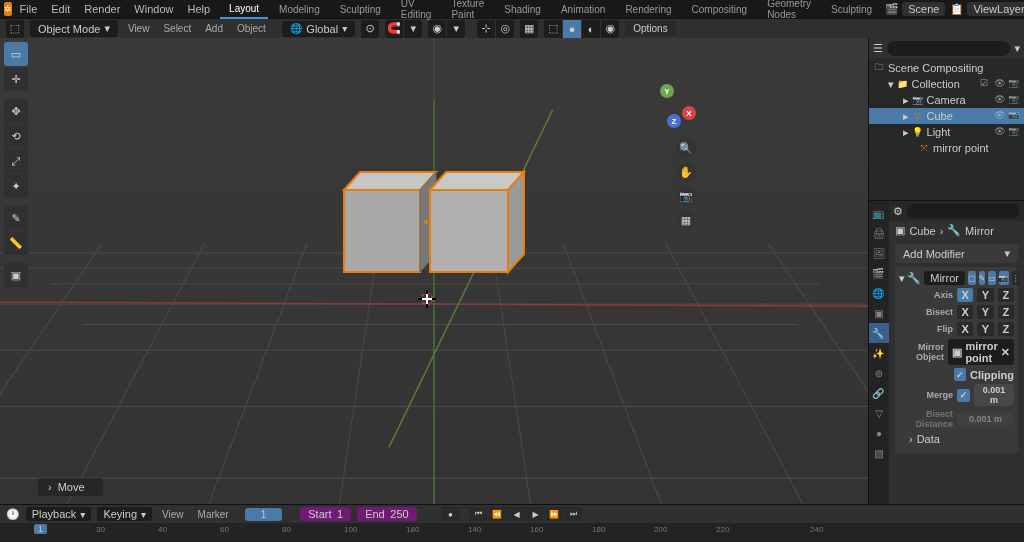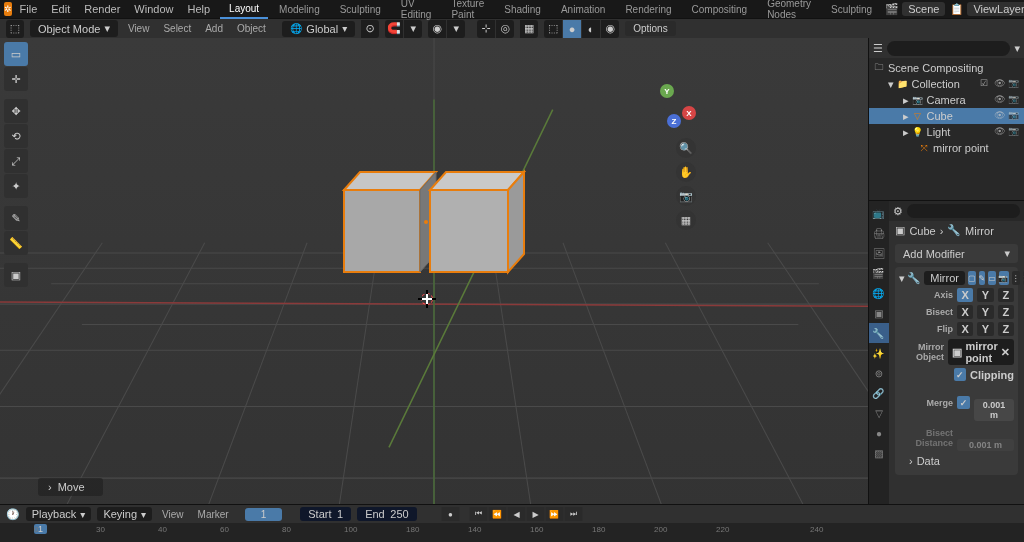--- a/index.html
+++ b/index.html
@@ -73,31 +73,31 @@
 .mod-header { display: flex; align-items: center; gap: 3px; font-size: 10px; }
 .mod-header .name-field { background: #1d1d1d; padding: 1px 6px; border-radius: 3px; flex: 0 0 38px; }
 .mod-header .mh-btn { width: 14px; height: 14px; background: #4a7aa8; border-radius: 2px; font-size: 8px; display: flex; align-items: center; justify-content: center; }
 .mod-header .mh-btn.off { background: #2a2a2a; }
 .mod-row { display: flex; align-items: center; gap: 4px; margin-top: 3px; font-size: 10px; font-weight: bold; }
 .mod-row .label { width: 54px; text-align: right; color: #aaa; font-size: 9px; }
 .mod-row .axis-btn { flex: 1; background: #2a2a2a; text-align: center; padding: 1px 0; border-radius: 2px; cursor: pointer; }
 .mod-row .axis-btn.on { background: #4a7aa8; }
 .mod-row .checkbox { width: 13px; height: 13px; background: #4a7aa8; border-radius: 2px; display: flex; align-items: center; justify-content: center; font-size: 9px; }
 .mod-row .field { flex: 1; background: #1d1d1d; padding: 1px 4px; border-radius: 3px; display: flex; align-items: center; gap: 3px; }
-.mod-row .numfield { flex: 1; background: #474747; padding: 1px 4px; border-radius: 3px; text-align: center; font-size: 9px; margin-top: 15px; }
+.mod-row .numfield { flex: 1; background: #474747; padding: 1px 4px; border-radius: 3px; text-align: center; font-size: 9px; }
 .data-collapse { margin: 4px 10px; font-size: 10px; display: flex; align-items: center; gap: 4px; cursor: pointer; }
 
 .timeline { height: 38px; background: #232323; border-top: 1px solid #111; }
 .timeline-header { height: 18px; display: flex; align-items: center; padding: 0 6px; gap: 6px; background: #303030; }
 .timeline-header .th-dd { background: #1d1d1d; padding: 1px 6px; border-radius: 3px; font-size: 10px; display: flex; align-items: center; gap: 4px; }
 .timeline-header .th-txt { font-size: 10px; color: #aaa; padding: 0 4px; cursor: pointer; }
 .timeline-header .playback-controls { position: absolute; left: 50%; transform: translateX(-50%); display: flex; gap: 1px; }
 .timeline-header .pc-btn { width: 18px; height: 14px; background: #2a2a2a; display: flex; align-items: center; justify-content: center; cursor: pointer; font-size: 8px; }
 .timeline-header .frame-field { background: #4a7aa8; padding: 1px 16px; border-radius: 3px; font-size: 10px; }
-.timeline-header .range-field { background: #0f172a; padding: 1px 8px; border-radius: 3px; font-size: 10px; }
+.timeline-header .range-field { background: #701a75; padding: 1px 8px; border-radius: 3px; font-size: 10px; }
 .timeline-track { height: 20px; position: relative; background: #232323; }
 .timeline-track .frame-marker { position: absolute; left: 34px; top: 1px; background: #4a7aa8; padding: 0 4px; font-size: 9px; border-radius: 2px; }
 .timeline-track .tick { position: absolute; top: 2px; font-size: 8px; color: #777; }
 
 svg { display: block; }
 </style>
 </head>
 <body>
 
 <div class="topbar">

